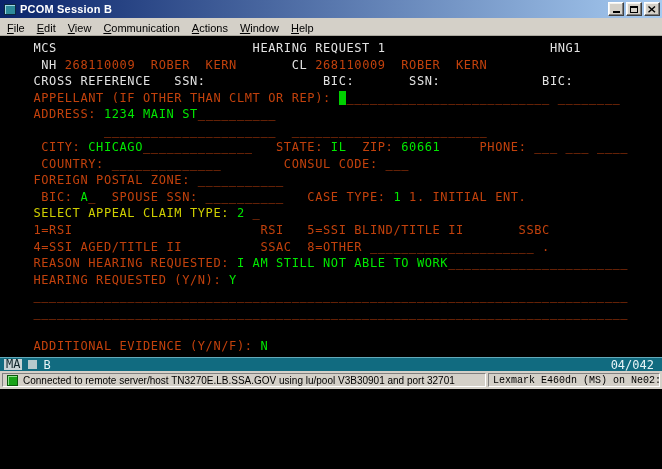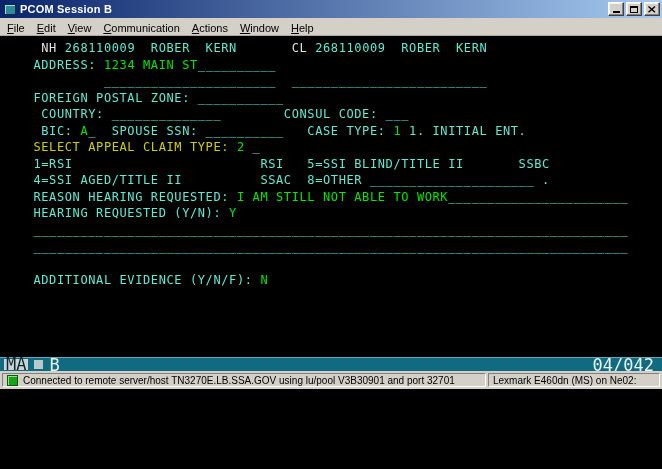--- a/index.html
+++ b/index.html
@@ -39,46 +39,46 @@
   .menu-item { padding:1px 6px; cursor:default; }
   .menu-item u { text-decoration:underline; }
   
   .terminal {
     flex:1 1 auto; background:#000; padding:4px 0 0 10px;
     font-family:"DejaVu Sans Mono","Liberation Mono",monospace;
     font-size:12px; letter-spacing:0.6px; overflow:hidden; cursor:text;
   }
   .trow { height:16.55px; line-height:16.55px; white-space:pre; }
   .seg-w { color:#e2e2e2; }
-  .seg-g { color:#5eead4; }
+  .seg-g { color:#c2410c; }
   .seg-v { color:#00e800; }
   .seg-y { color:#cfcf00; }
   .seg-c { background:#00d000; color:#00d000; }
   
   .oia {
     height:14px; flex:0 0 14px; background:#116b80; border-top:1px solid #63a9ba;
     display:flex; align-items:center; padding:0 8px 0 4px;
-    font-family:"DejaVu Sans Mono","Liberation Mono",monospace; font-size:17px;
+    font-family:"DejaVu Sans Mono","Liberation Mono",monospace; font-size:12px;
     color:#e8f4f6; box-sizing:border-box;
   }
   .oia-ma { background:#c8d4d6; color:#10262b; padding:0 2px; line-height:11px; }
   .oia-block { width:9px; height:9px; background:#b7c9cc; display:inline-block; margin:0 6px; }
   .oia-spacer { flex:1; }
   
   .statusbar {
     height:18px; flex:0 0 18px; background:#d4d0c8; display:flex;
     gap:2px; padding:2px 2px; box-sizing:border-box; align-items:stretch;
   }
   .status-panel {
     border:1px solid; border-color:#808080 #fff #fff #808080;
     font-size:10px; color:#000; display:flex; align-items:center;
     padding:0 4px; white-space:nowrap; overflow:hidden; box-sizing:border-box;
   }
   .status-panel.left { flex:1 1 auto; }
-  .status-panel.right { flex:0 0 172px; }
+  .status-panel.right { flex:0 0 172px;font-family:Liberation Mono, monospace; }
   .conn-icon {
     width:9px; height:9px; background:#19a319; border:1px solid #0b5a0b;
     box-shadow: inset 1px 1px 0 #8fe08f; margin-right:5px; flex:0 0 auto;
   }
 </style>
 </head>
 <body>
 
 <div class="window">
 
@@ -104,25 +104,29 @@
       <span class="menu-item"><u>F</u>ile</span>
       <span class="menu-item"><u>E</u>dit</span>
       <span class="menu-item"><u>V</u>iew</span>
       <span class="menu-item"><u>C</u>ommunication</span>
       <span class="menu-item"><u>A</u>ctions</span>
       <span class="menu-item"><u>W</u>indow</span>
       <span class="menu-item"><u>H</u>elp</span>
     </div>
 
   <div class="terminal">
+      <div class="trow"><span class="seg-w">   MCS                         HEARING REQUEST 1                     HNG1</span></div>
       <div class="trow"><span class="seg-w">    NH </span><span class="seg-g">268110009  ROBER  KERN</span><span class="seg-w">       CL </span><span class="seg-g">268110009  ROBER  KERN</span></div>
+      <div class="trow"><span class="seg-w">   CROSS REFERENCE   SSN:               BIC:       SSN:             BIC:</span></div>
+      <div class="trow"><span class="seg-g">   APPELLANT (IF OTHER THAN CLMT OR REP): </span><span class="seg-c"> </span><span class="seg-g">__________________________ ________</span></div>
       <div class="trow"><span class="seg-g">   ADDRESS: </span><span class="seg-v">1234 MAIN ST</span><span class="seg-g">__________</span></div>
       <div class="trow"><span class="seg-g">            ______________________  _________________________</span></div>
+      <div class="trow"><span class="seg-g">    CITY: </span><span class="seg-v">CHICAGO</span><span class="seg-g">______________   STATE: </span><span class="seg-v">IL</span><span class="seg-g">  ZIP: </span><span class="seg-v">60661</span><span class="seg-g">     PHONE: ___ ___ ____</span></div>
+      <div class="trow"><span class="seg-g">    COUNTRY: ______________        CONSUL CODE: ___</span></div>
       <div class="trow"><span class="seg-g">   FOREIGN POSTAL ZONE: ___________</span></div>
-      <div class="trow"><span class="seg-g">    COUNTRY: ______________        CONSUL CODE: ___</span></div>
       <div class="trow"><span class="seg-g">    BIC: </span><span class="seg-v">A</span><span class="seg-g">_  SPOUSE SSN: __________   CASE TYPE: </span><span class="seg-v">1</span><span class="seg-g"> 1. INITIAL ENT.</span></div>
       <div class="trow"><span class="seg-y">   SELECT APPEAL CLAIM TYPE: </span><span class="seg-v">2</span><span class="seg-g"> _</span></div>
       <div class="trow"><span class="seg-g">   1=RSI                        RSI   5=SSI BLIND/TITLE II       SSBC</span></div>
       <div class="trow"><span class="seg-g">   4=SSI AGED/TITLE II          SSAC  8=OTHER _____________________ .</span></div>
       <div class="trow"><span class="seg-g">   REASON HEARING REQUESTED: </span><span class="seg-v">I AM STILL NOT ABLE TO WORK</span><span class="seg-g">_______________________</span></div>
       <div class="trow"><span class="seg-g">   HEARING REQUESTED (Y/N): </span><span class="seg-v">Y</span></div>
       <div class="trow"><span class="seg-g">   ____________________________________________________________________________</span></div>
       <div class="trow"><span class="seg-g">   ____________________________________________________________________________</span></div>
       <div class="trow">&nbsp;</div>
       <div class="trow"><span class="seg-g">   ADDITIONAL EVIDENCE (Y/N/F): </span><span class="seg-v">N</span></div>

